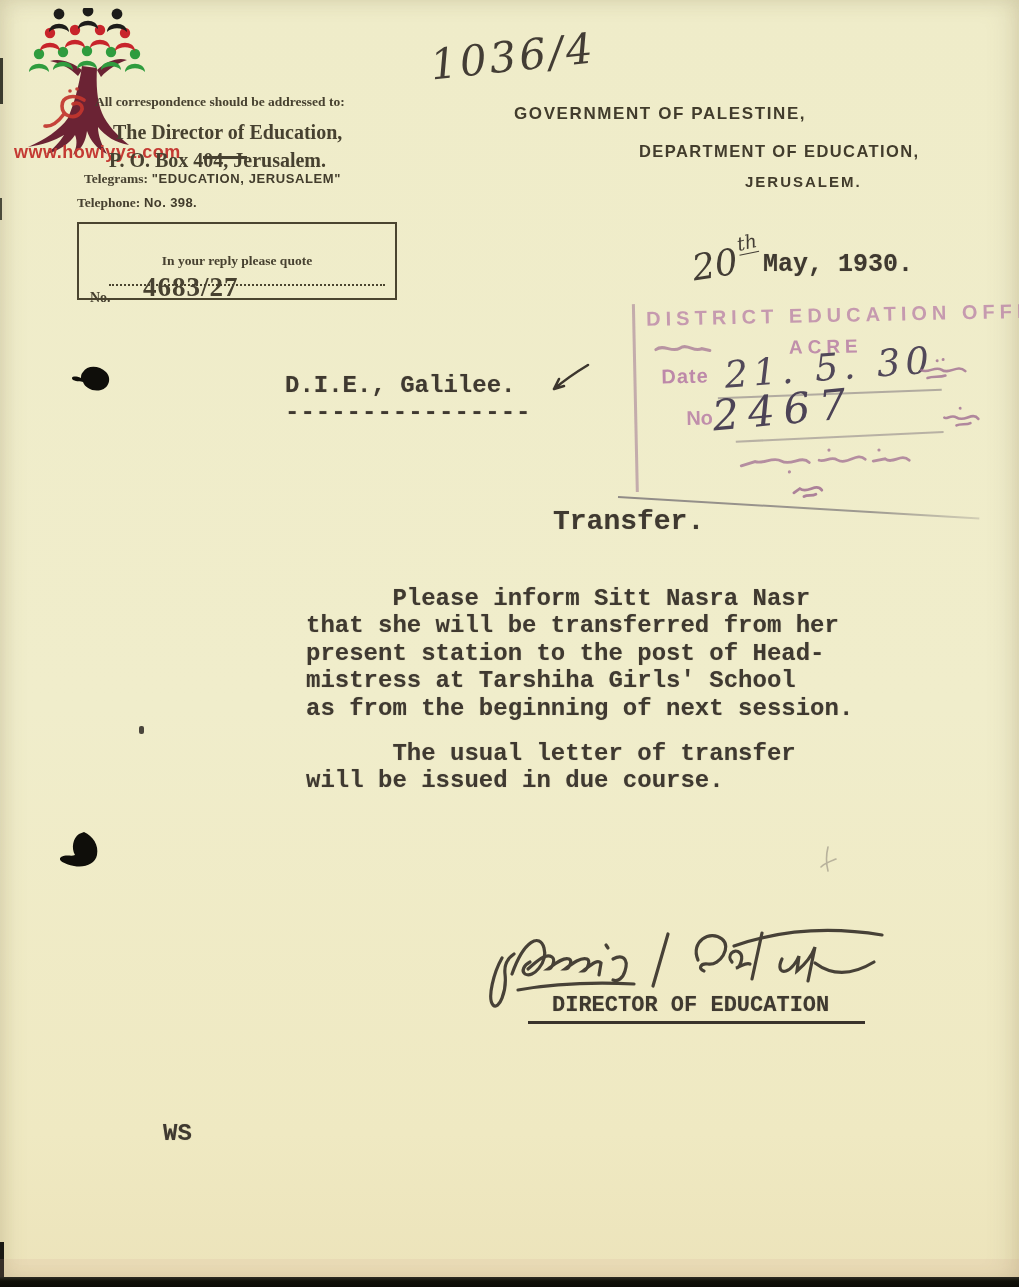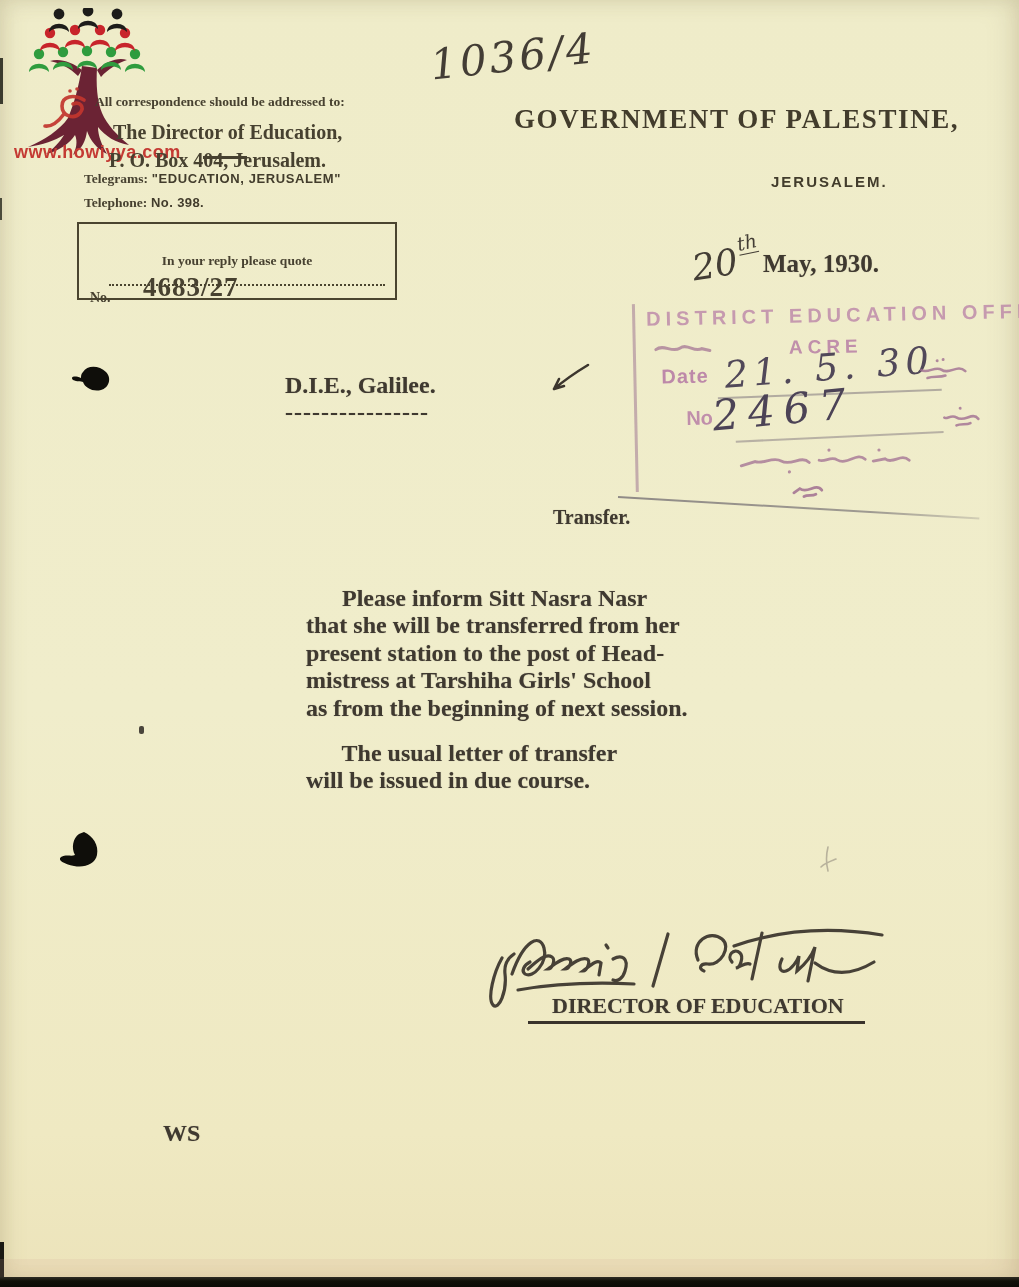--- a/index.html
+++ b/index.html
@@ -3,21 +3,21 @@
 <meta charset="utf-8">
 <style>
   html,body{margin:0;padding:0;background:#2a2822;}
   #page{
     position:relative; width:1019px; height:1287px; overflow:hidden;
     background:linear-gradient(180deg,#efecc9 0%,#f0edcb 55%,#efe9c2 88%,#ece3ba 100%);
     box-shadow:inset -10px 0 24px rgba(130,115,75,.14), inset 10px 0 20px rgba(130,115,75,.10), inset 0 -8px 16px rgba(160,120,90,.12);
     font-family:"Liberation Sans", sans-serif;
   }
   .abs{position:absolute;}
-  .typed{font-family:Liberation Serif, serif; font-weight:700; color:#3f3930; text-shadow:0 0 1px rgba(63,57,48,.35);}
+  .typed{font-family:Liberation Mono, monospace; font-weight:700; color:#3f3930; text-shadow:0 0 1px rgba(63,57,48,.35);}
   .serifp{font-family:"Liberation Serif", serif; font-weight:700; color:#474130;margin-top:20px;}
   .sansp{font-family:"Liberation Sans", sans-serif; font-weight:700; color:#423c2c;}
   .hand{font-family:"DejaVu Serif", serif; font-style:italic; color:#433d35;}
   .stampt{font-family:"Liberation Sans", sans-serif; font-weight:700; color:#b87fa6;}
   .pre{white-space:pre;}
   .rule{background:#474130;}
   svg{display:block;}
 </style>
 </head>
 <body>
@@ -105,36 +105,37 @@
 
   <div class="abs serifp" style="left:95px;top:74px;font-size:13.5px;">All correspondence should be addressed to:</div>
   <div class="abs serifp" style="left:113px;top:101px;font-size:20px;">The Director of Education,</div>
   <div class="abs serifp" style="left:109px;top:129px;font-size:20px;">P. O. Box 404, Jerusalem.</div>
   <div class="abs rule" style="left:203px;top:156px;width:44px;height:2.5px;"></div>
 
   <div class="abs" style="left:84px;top:171px;font-size:13.5px;">
     <span class="serifp">Telegrams:</span>
     <span class="sansp" style="font-size:13px;letter-spacing:.6px;">"EDUCATION, JERUSALEM"</span>
   </div>
-  <div class="abs" style="left:84px;top:195px;font-size:13.5px;">
+  <div class="abs" style="left:77px;top:195px;font-size:13.5px;">
     <span class="serifp">Telephone:</span>
     <span class="sansp" style="font-size:13px;letter-spacing:.4px;">No. 398.</span>
   </div>
 
   <div class="abs" style="left:77px;top:222px;width:316px;height:74px;border:2px solid #4a442f;">
     <div class="abs serifp" style="left:0;right:0;top:9px;text-align:center;font-size:13.5px;">In your reply please quote</div>
     <div class="abs serifp" style="left:11px;top:46px;font-size:14px;">No.</div>
     <div class="abs" style="left:30px;right:10px;top:60px;border-bottom:2px dotted #4a442f;"></div>
     <div class="abs serifp" style="left:64px;top:28px;font-size:27px;letter-spacing:1px;">4683/27</div>
   </div>
 
   <div class="abs hand" style="left:430px;top:32px;font-size:42px;transform:rotate(-6deg);letter-spacing:3px;">1036/4</div>
 
-  <div class="abs sansp" style="left:514px;top:104px;font-size:27px;letter-spacing:1.6px;font-family:Liberation Serif, serif;">GOVERNMENT OF PALESTINE,</div>
-  <div class="abs sansp" style="left:745px;top:173px;font-size:15px;letter-spacing:2px;margin-left:26px;">JERUSALEM.</div>
+  <div class="abs sansp" style="left:514px;top:104px;font-size:17px;letter-spacing:1.6px;">GOVERNMENT OF PALESTINE,</div>
+  <div class="abs sansp" style="left:639px;top:142px;font-size:16.5px;letter-spacing:1.4px;">DEPARTMENT OF EDUCATION,</div>
+  <div class="abs sansp" style="left:745px;top:173px;font-size:15px;letter-spacing:2px;">JERUSALEM.</div>
 
   <div class="abs hand" style="left:692px;top:244px;font-size:36px;transform:rotate(-9deg);">20</div>
   <div class="abs hand" style="left:737px;top:231px;font-size:19px;transform:rotate(-12deg);border-bottom:1.5px solid #433d35;">th</div>
   <div class="abs typed" style="left:763px;top:250px;font-size:25px;">May, 1930.</div>
 
   <div class="abs" style="left:630px;top:296px;width:400px;height:215px;transform:rotate(-1.2deg);">
     <div class="abs" style="left:4px;top:4px;width:3px;height:188px;background:rgba(152,108,142,.5);"></div>
     <div class="abs stampt" style="left:18px;top:8px;font-size:20px;letter-spacing:5px;opacity:.75;white-space:nowrap;">DISTRICT EDUCATION OFFICE</div>
     <svg class="abs" style="left:25px;top:42px;" width="60" height="16" viewBox="0 0 60 16">
       <path d="M2,8 C10,2 18,12 26,7 C34,2 40,12 48,8 L56,10" stroke="rgba(160,110,145,.7)" stroke-width="3" fill="none" stroke-linecap="round"></path>
@@ -165,21 +166,21 @@
       <path d="M30,12 C24,4 16,16 8,10 L2,14 M12,18 C16,16 20,18 24,16" stroke="rgba(160,110,145,.85)" stroke-width="2.8" fill="none" stroke-linecap="round"></path>
     </svg>
   </div>
 
   <div class="abs typed" style="left:285px;top:372px;font-size:24px;">D.I.E., Galilee.</div>
   <svg class="abs" style="left:546px;top:362px;" width="44" height="34" viewBox="0 0 44 34">
     <path d="M42,3 C32,9 20,17 8,27 M8,27 L18,24 M8,27 L13,17" stroke="#3c362e" stroke-width="2.6" fill="none" stroke-linecap="round"></path>
   </svg>
   <div class="abs typed" style="left:285px;top:399px;font-size:24px;letter-spacing:1px;">----------------</div>
 
-  <div class="abs typed" style="left:553px;top:506px;font-size:20px;">Transfer.</div>
+  <div class="abs typed" style="left:553px;top:506px;font-size:28px;">Transfer.</div>
 
   <div class="abs" style="left:618px;top:496px;width:362px;height:2.4px;transform:rotate(3.4deg);transform-origin:left center;background:linear-gradient(90deg,rgba(92,86,98,.65) 0%,rgba(92,86,98,.55) 70%,rgba(92,86,98,.2) 100%);"></div>
 
   <div class="abs typed pre" style="left:306px;top:740px;font-size:24px;line-height:27.4px;">      The usual letter of transfer
 will be issued in due course.</div>
   <div class="abs typed pre" style="left:306px;top:585px;font-size:24px;line-height:27.4px;">      Please inform Sitt Nasra Nasr
 that she will be transferred from her
 present station to the post of Head-
 mistress at Tarshiha Girls' School
 as from the beginning of next session.</div>

